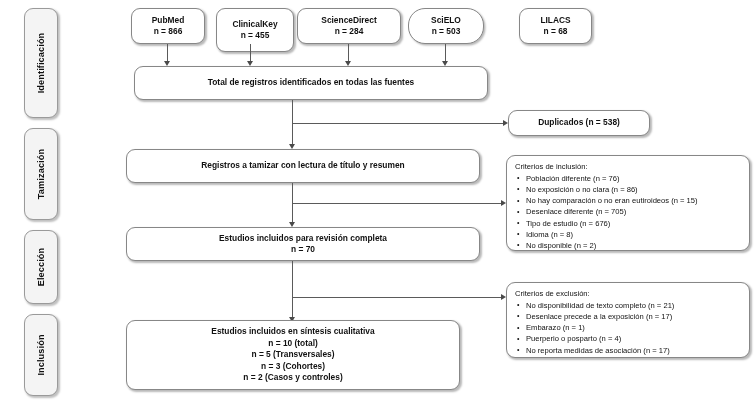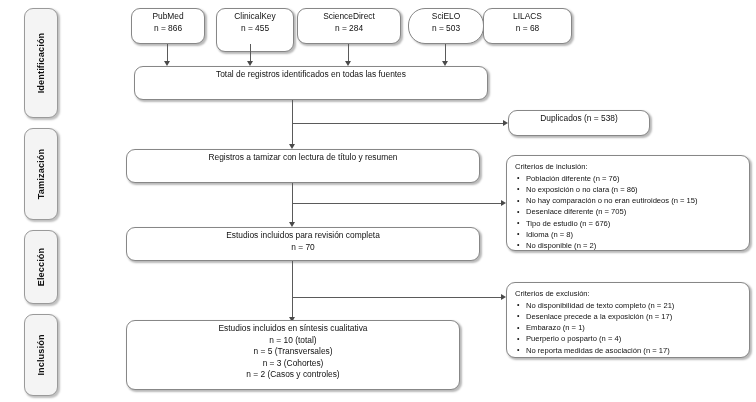--- a/index.html
+++ b/index.html
@@ -21,26 +21,28 @@
 
   
   .node {
     position: absolute;
     box-sizing: border-box;
     background: #ffffff;
     border: 1px solid #878787;
     border-radius: 9px;
     box-shadow: 1.5px 1.5px 2px rgba(0,0,0,0.28);
     display: flex;
+    align-items: center;
     justify-content: center;
     text-align: center;
     font-size: 8.4px;
     line-height: 11.5px;
     color: #111111;
     padding: 2px 4px;
+    font-weight: bold;
   }
   .node .lines { width: 100%; }
   .node .lines div { white-space: nowrap; }
 
   
   .phase {
     position: absolute;
     box-sizing: border-box;
     background: #f4f4f4;
     border: 1px solid #9a9a9a;
@@ -154,21 +156,21 @@
       <div>ScienceDirect</div>
       <div>n = 284</div>
     </div>
   </div>
   <div class="node" style="left:408px; top:8px; width:76px; height:36px;border-radius:17px;">
     <div class="lines">
       <div>SciELO</div>
       <div>n = 503</div>
     </div>
   </div>
-  <div class="node" style="left:483px; top:8px; width:89px; height:36px;">
+  <div class="node" style="left:519px; top:8px; width:73px; height:36px;">
     <div class="lines">
       <div>LILACS</div>
       <div>n = 68</div>
     </div>
   </div>
 
   <div class="vline" style="left:167px; top:44px; height:18px;"></div>
   <div class="arrow-down" style="left:164px; top:61px;"></div>
 
   <div class="vline" style="left:250px; top:44px; height:18px;"></div>

